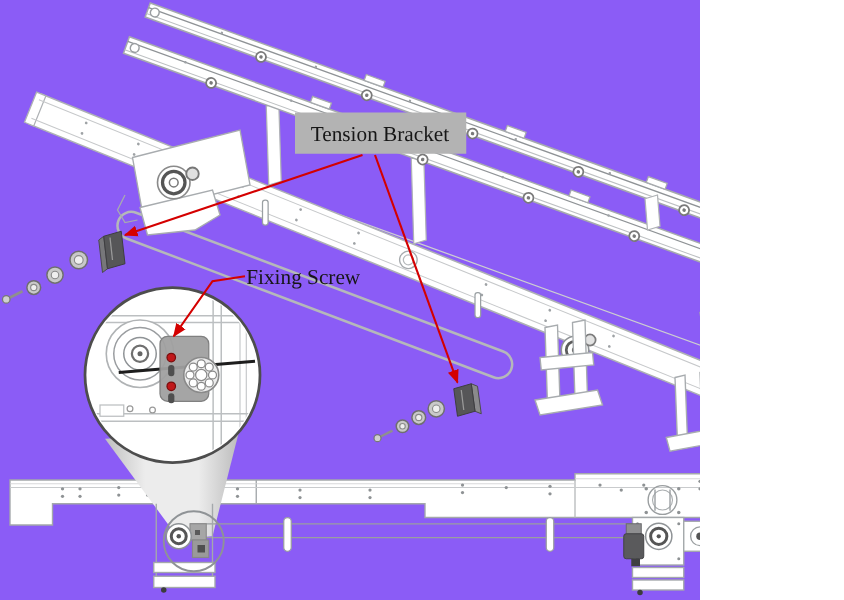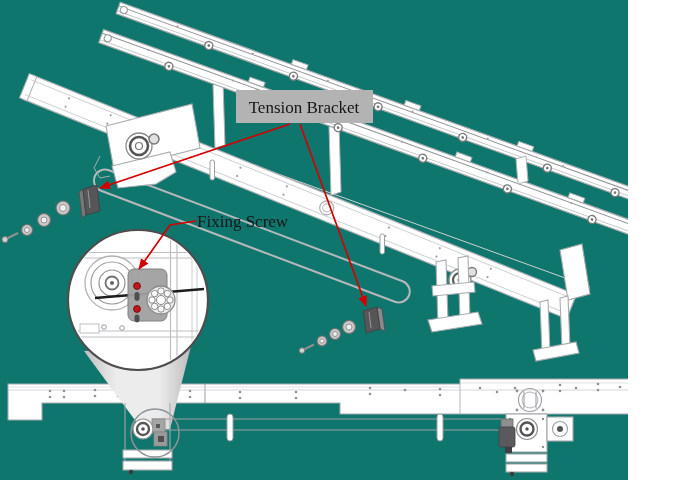--- a/index.html
+++ b/index.html
@@ -1,16 +1,16 @@
 <!DOCTYPE html>
 <html><head>
 <meta charset="utf-8">
 <style>
   html,body{margin:0;padding:0;background:#ffffff;}
-  #stage{position:relative;width:628px;height:480px;background:#0f766e;overflow:hidden;}
+  #stage{position:relative;width:560px;height:480px;background:#8b5cf6;overflow:hidden;}
   svg{display:block;}
   .callout-text{font-family:"Liberation Serif","DejaVu Serif",serif;font-size:17px;}
 </style>
 </head>
 <body>
 
 <div id="stage">
 <svg width="675" height="480" viewBox="0 0 675 480">
   <defs>
     <marker id="arrow" orient="auto" markerUnits="userSpaceOnUse" markerWidth="13" markerHeight="11" refX="10" refY="5">

